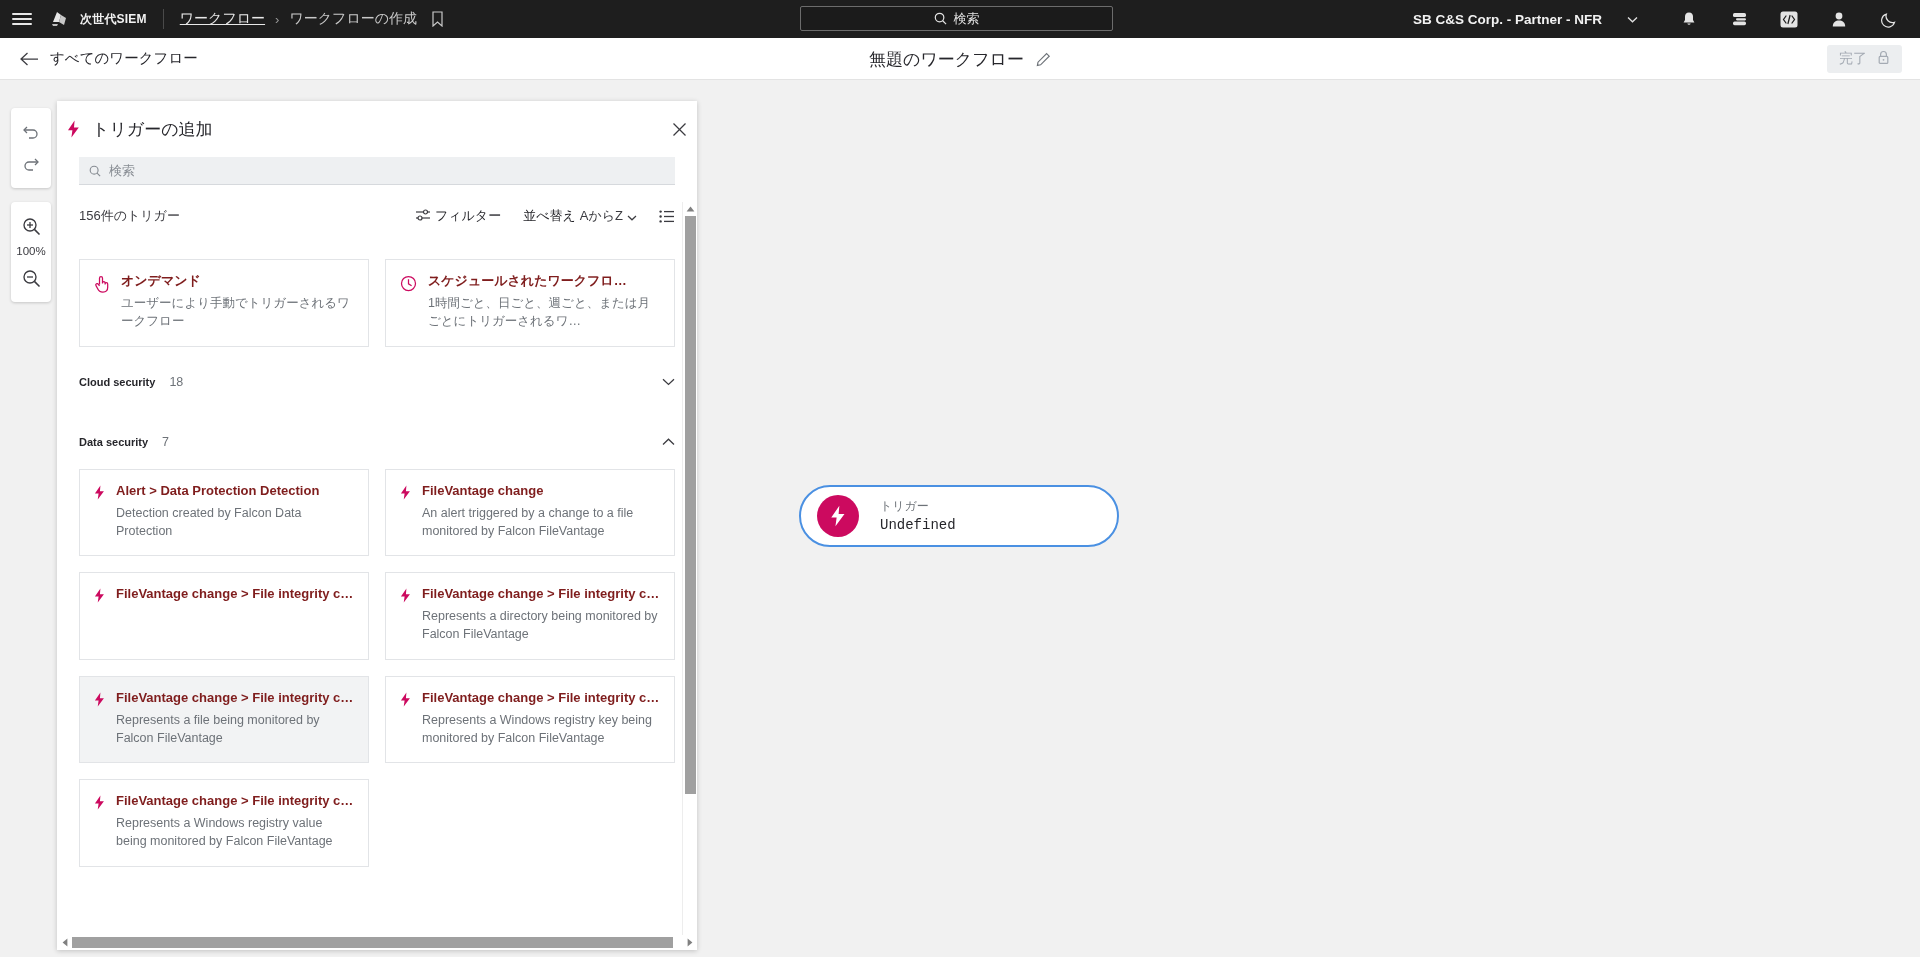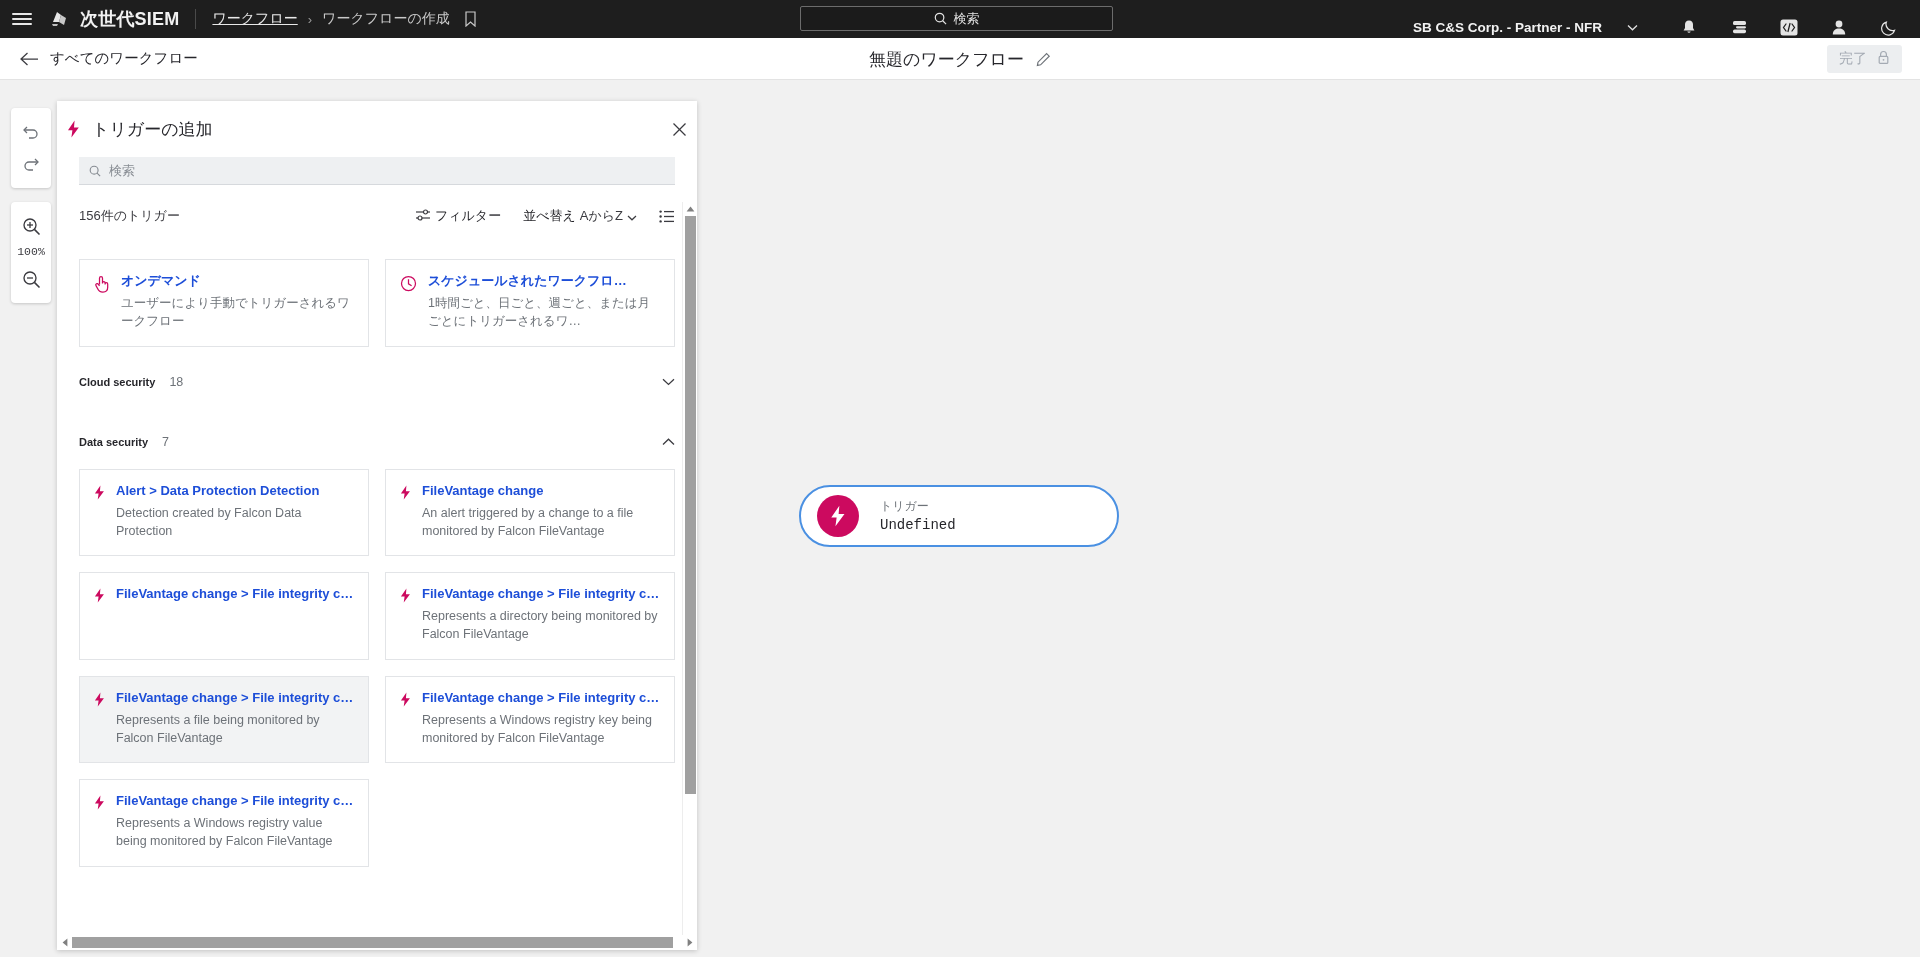--- a/index.html
+++ b/index.html
@@ -14,34 +14,34 @@
   .topbar {
     position: absolute; top: 0; left: 0;
     width: 1920px; height: 38px;
     background: #1e1e1e;
     display: flex; align-items: center;
     color: #e8e8e8;
   }
   .hamburger { width: 44px; height: 38px; display:flex; align-items:center; justify-content:center; cursor: pointer;}
   .hamburger span { display:block; width: 20px; height: 2.5px; background:#e8e8e8; margin: 2.5px 0; border-radius: 1px; }
   .brand-logo { margin-left: 2px; display:flex; align-items:center; justify-content:center; width: 28px; height: 38px;}
-  .brand-name { font-size: 18px; font-weight: 700; margin-left: 6px; letter-spacing: .2px; color:#f2f2f2;text-align:center;}
+  .brand-name { font-size: 12px; font-weight: 700; margin-left: 6px; letter-spacing: .2px; color:#f2f2f2;text-align:center;}
   .nav-divider { width:1px; height:20px; background:#4a4a4a; margin: 0 16px; }
   .crumb-link { font-size: 14px; color:#e8e8e8; text-decoration: underline; cursor: pointer; }
   .crumb-sep { font-size: 13px; color:#9a9a9a; margin: 0 10px; }
   .crumb-current { font-size: 14px; color:#c9c9c9; }
   .bookmark-icon { margin-left: 14px; display:flex; align-items:center; cursor:pointer; }
   .topsearch {
     position:absolute; left: 800px; top: 6px; width: 313px; height: 25px;
     background: #1b1b1b; border: 1px solid #6c6c6c; border-radius: 2px;
     display:flex; align-items:center; justify-content:center; gap:7px;
     cursor: text;
   }
   .topsearch-text { font-size: 13px; color: #e4e4e4; }
-  .top-right { position:absolute; right: 14px; top: 8px; height:38px; display:flex; align-items:center; gap: 16px; }
+  .top-right { position:absolute; right: 14px; top: 0; height:38px; display:flex; align-items:center; gap: 16px; }
   .acct { font-size: 13.5px; font-weight: 700; color:#f2f2f2; cursor:pointer; }
   .chev-dn { margin-left: 9px; margin-right: 18px; cursor:pointer; display:flex; align-items:center;}
   .ticon { width: 34px; height: 38px; display:flex; align-items:center; justify-content:center; cursor:pointer; }
 
   
   .subbar {
     position:absolute; top: 38px; left: 0; width: 1920px; height: 42px;
     background: #ffffff;
     display:flex; align-items:center;
     border-bottom: 1px solid #e3e3e3;
@@ -60,21 +60,21 @@
     height: 28px; padding: 0 12px; background:#eceef0; border-radius: 3px;
     display:flex; align-items:center; gap: 10px; cursor: not-allowed;
   }
   .done-label { font-size: 14px; color:#a4aab3; }
 
   
   .ltool {
     position:absolute; left: 11px;
     width: 40px; background:#fff; border-radius: 4px;
     box-shadow: 0 1px 3px rgba(0,0,0,.18);
-    display:flex; flex-direction:column; align-items:center;font-family:Liberation Mono, monospace;
+    display:flex; flex-direction:column; align-items:center;
   }
   .ltool-a { top: 108px; padding: 8px 0; }
   .ltool-b { top: 202px; padding: 8px 0; }
   .ltool-btn { width: 34px; height: 32px; display:flex; align-items:center; justify-content:center; cursor:pointer; }
   .zoom-pct { font-size: 11.5px; color:#3b3b40; padding: 3px 0 5px; }
 
   
   .panel {
     position:absolute; left: 57px; top: 101px;
     width: 640px; height: 849px;
@@ -108,21 +108,21 @@
     display:grid; grid-template-columns: 1fr 1fr; gap: 16px;
     padding: 10px 22px 0 22px;
   }
   .card {
     border: 1px solid #e2e4e7; background:#fff;
     padding: 13px 14px 15px 14px; min-height: 84px; cursor:pointer;
     display:flex; gap: 11px;
   }
   .card.selected { background:#f2f3f4; }
   .card-ico { flex: 0 0 auto; padding-top: 2px; }
-  .card-name { font-size: 13px; font-weight:700; color:#1d4ed8; line-height: 1.25; white-space:nowrap; overflow:hidden; text-overflow: ellipsis; }
+  .card-name { font-size: 13px; font-weight:700; color:#7f1d1d; line-height: 1.25; white-space:nowrap; overflow:hidden; text-overflow: ellipsis; }
   .card-desc { font-size: 12.5px; color:#6d7278; line-height: 1.45; margin-top: 5px; }
   .card-body { min-width: 0; }
 
   .sec-header {
     display:flex; align-items:center; padding: 0 22px; height: 50px;
     cursor:pointer; margin-top: 10px;
   }
   .sec-title { font-size: 11px; font-weight: 700; color:#26262b; }
   .sec-count { font-size: 12.5px; color:#6d7278; margin-left: 14px; }
   .sec-chev { margin-left: auto; display:flex; align-items:center; }

